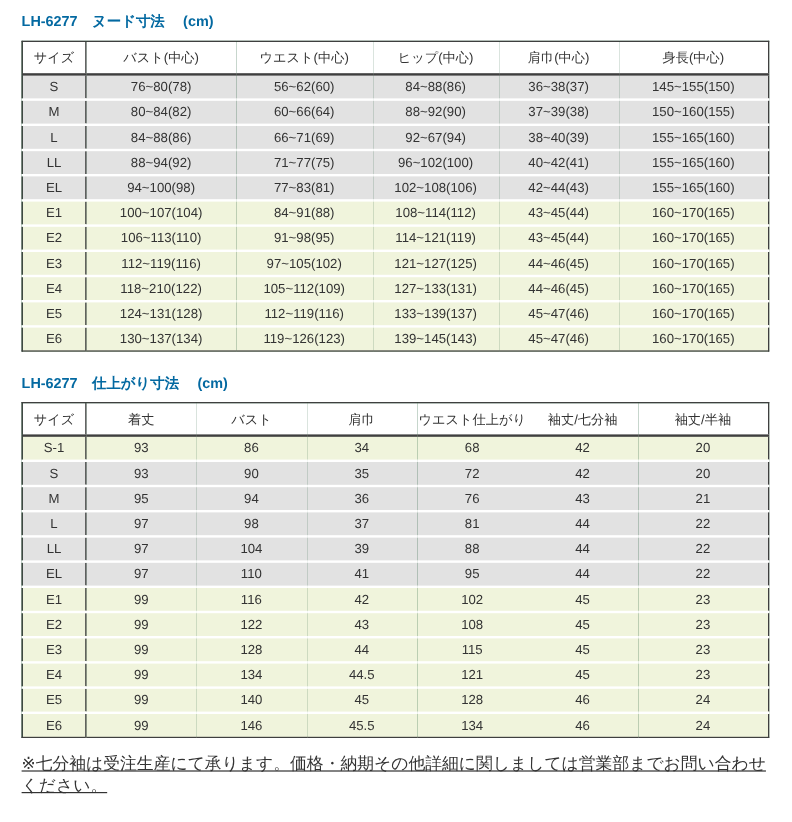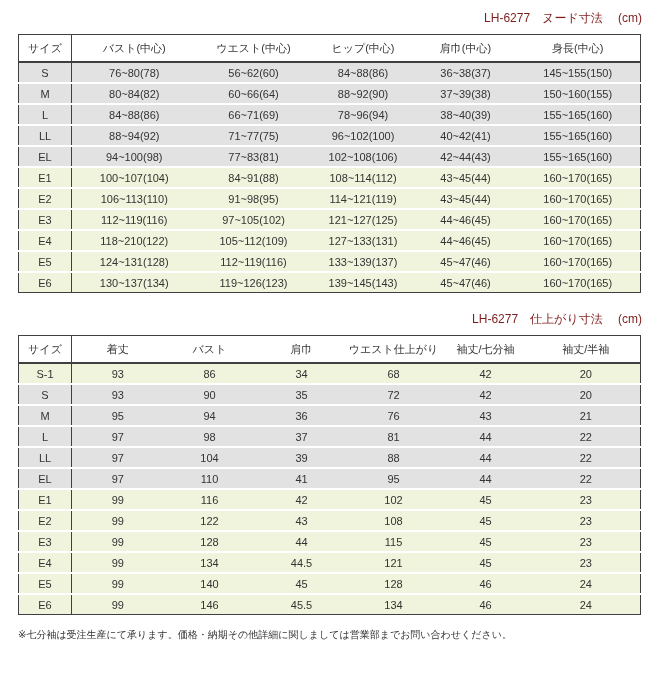--- a/index.html
+++ b/index.html
@@ -13,25 +13,24 @@
     font-family: "Liberation Sans", "DejaVu Sans", sans-serif;
     color: #333333;
     overflow: hidden;
   }
   .page {
     padding: 10px 18px 0 18px;
     box-sizing: border-box;
   }
   .tbl-title {
     font-size: 12px;
-    font-weight: normal;
-    color: #7f1d1d;
+    font-weight: bold;
+    color: #0369a1;
     margin: 0 0 7px 0;
     white-space: pre;
-    text-align: right;
   }
   .section-2 .tbl-title {
     margin-top: 18px;
   }
   table.size-table {
     border-collapse: collapse;
     table-layout: fixed;
     width: 622px;
     border: 1px solid #3f3f3f;
     background: #14532d;
@@ -60,23 +59,24 @@
   table.size-table tbody tr {
     border-bottom: 2px solid #ffffff;
   }
   table.size-table tbody tr:last-child {
     border-bottom: none;
     margin-top: 22px;
   }
   tr.tone-green > th, tr.tone-green > td { background: #f0f4dc; }
   tr.tone-gray  > th, tr.tone-gray  > td { background: #e2e2e2; }
   .footer-note {
-    font-size: 10px;
+    font-size: 14px;
     color: #333333;
     margin: 13px 0 0 0;
+    text-decoration: underline;
   }
 </style>
 </head>
 <body>
 
 <div class="page">
 
   <section class="section-1">
     <h2 class="tbl-title">LH-6277　ヌード寸法　 (cm)</h2>
     <table class="size-table">
@@ -112,21 +112,21 @@
             <td>80~84(82)</td>
             <td>60~66(64)</td>
             <td>88~92(90)</td>
             <td>37~39(38)</td>
             <td>150~160(155)</td>
           </tr>
           <tr class="tone-gray">
             <th class="col-size">L</th>
             <td>84~88(86)</td>
             <td>66~71(69)</td>
-            <td>78~96(94)</td>
+            <td>92~67(94)</td>
             <td>38~40(39)</td>
             <td>155~165(160)</td>
           </tr>
           <tr class="tone-gray">
             <th class="col-size">LL</th>
             <td>88~94(92)</td>
             <td>71~77(75)</td>
             <td>96~102(100)</td>
             <td>40~42(41)</td>
             <td>155~165(160)</td>

